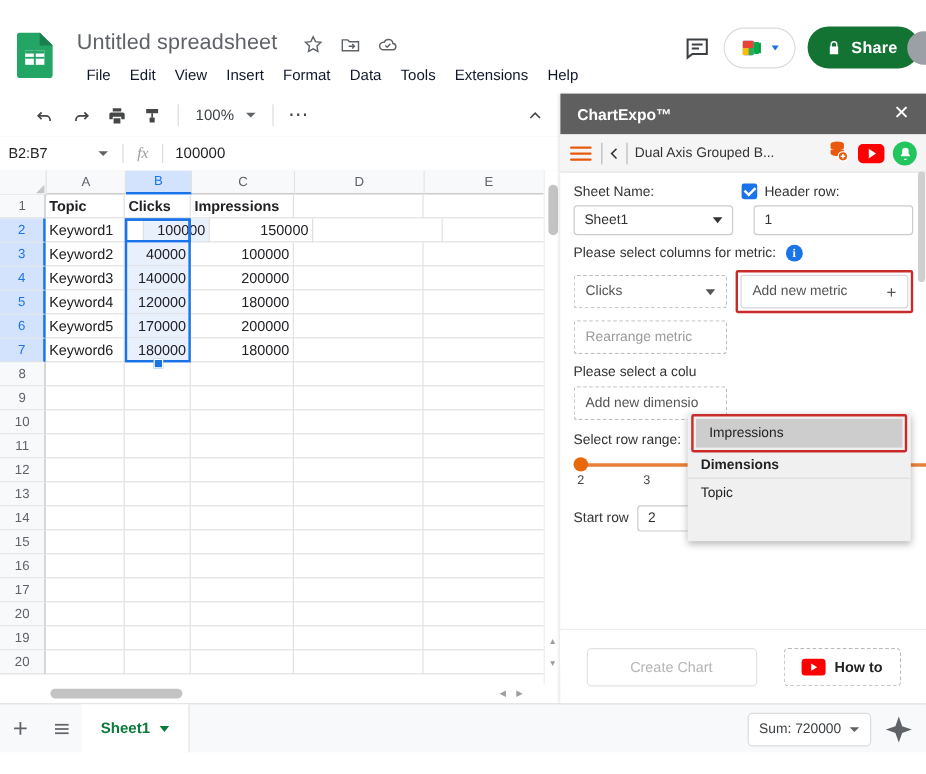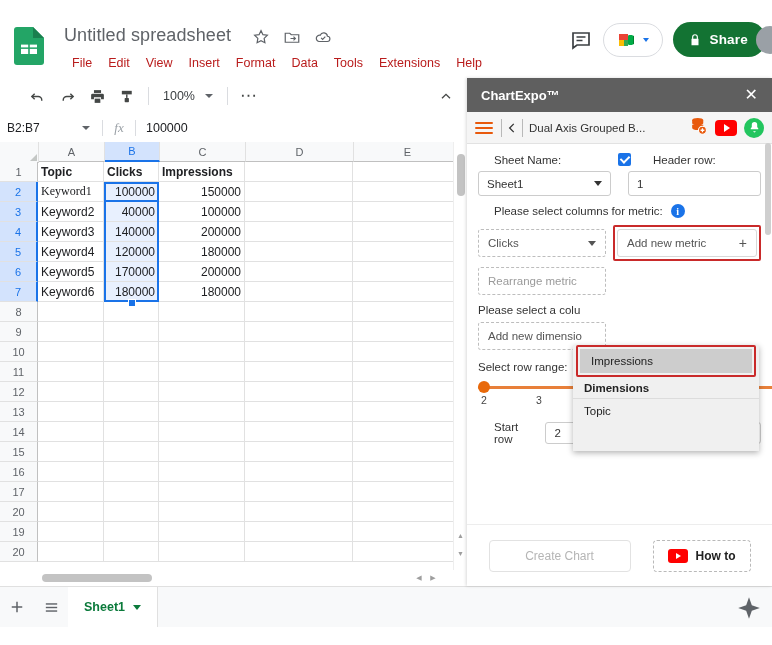--- a/index.html
+++ b/index.html
@@ -17,21 +17,21 @@
   .gs-logo svg{display:block;}
   .gs-title{
     position:absolute;left:64px;top:25px;
     font-size:18px;color:#5f6368;font-weight:400;letter-spacing:.1px;
     white-space:nowrap;
   }
   .gs-title-icons{position:absolute;left:252px;top:28px;display:flex;gap:13px;align-items:center;}
   .gs-title-icons .ic{width:18px;height:18px;color:#5f6368;display:block;}
   .gs-menu{position:absolute;left:66px;top:54px;display:flex;gap:0px;align-items:center;}
   .gs-menu .mi{
-    font-size:12.5px;color:#b91c1c;padding:2px 8px;border-radius:4px;
+    font-size:12.5px;color:#0f172a;padding:2px 8px;border-radius:4px;
     white-space:nowrap;cursor:default;
   }
   .gs-menu .mi:first-child{padding-left:6px;}
 
   .gs-head-right{position:absolute;right:6px;top:22px;display:flex;align-items:center;gap:10px;}
   .comment-icon{width:24px;height:24px;color:#3c4043;}
   .meet-pill{
     width:58px;height:32px;border:1px solid #dadce0;border-radius:18px;
     display:flex;align-items:center;justify-content:center;gap:2px;background:#fff;
   }
@@ -165,21 +165,21 @@
   .backchev{width:20px;display:flex;align-items:center;justify-content:center;color:#333;font-size:14px;}
   .ce-subtitle{font-size:11.5px;color:#333;margin-left:6px;white-space:nowrap;}
   .ce-subicons{position:absolute;right:8px;top:4px;display:flex;align-items:center;gap:7px;}
   .yt-ic{width:22px;height:16px;background:#f00;border-radius:4px;display:flex;align-items:center;justify-content:center;}
   .yt-ic:after{content:"";border-left:6px solid #fff;border-top:4px solid transparent;border-bottom:4px solid transparent;margin-left:2px;}
   .bell-ic{width:20px;height:20px;border-radius:50%;background:#22c55e;display:flex;align-items:center;justify-content:center;}
 
   .ce-body{position:relative;height:413px;padding:9px 11px 0 11px;box-sizing:border-box;background:#fff;}
   .ce-label{font-size:11.5px;color:#333;margin-bottom:7px;}
   .ce-row{display:flex;align-items:center;gap:0;}
-  .ce-field-label{font-size:11.5px;color:#333;margin-left:16px;}
+  .ce-field-label{font-size:11.5px;color:#333;}
   .ce-select{
     width:133px;height:25px;border:1px solid #ccc;border-radius:3px;background:#fff;
     display:flex;align-items:center;justify-content:space-between;padding:0 8px;
     font-size:11.5px;color:#333;box-sizing:border-box;
   }
   .ce-select .caret{border-left:4.5px solid transparent;border-right:4.5px solid transparent;border-top:5px solid #333;}
   .ce-input{
     width:133px;height:25px;border:1px solid #ccc;border-radius:3px;background:#fff;
     display:flex;align-items:center;padding:0 8px;font-size:11.5px;color:#333;box-sizing:border-box;
   }
@@ -407,21 +407,21 @@
     <div class="cells" id="cells">
         <div class="gr">
           <div class="cell bold" style="width: 66px;">Topic</div>
           <div class="cell bold" style="width: 55px;">Clicks</div>
           <div class="cell bold" style="width: 86px;">Impressions</div>
           <div class="cell" style="width: 108px;"></div>
           <div class="cell" style="width: 108px;"></div>
           <div class="cell" style="width: 34px;"></div>
         </div>
         <div class="gr">
-          <div class="cell" style="width: 66px; font-family: Liberation Serif, serif;">Keyword1</div>
+          <div class="cell" style="width: 82px;">Keyword1</div>
           <div class="cell num hl" style="width: 55px;">100000</div>
           <div class="cell num num" style="width: 86px;">150000</div>
           <div class="cell" style="width: 108px;"></div>
           <div class="cell" style="width: 108px;"></div>
           <div class="cell" style="width: 34px;"></div>
         </div>
         <div class="gr">
           <div class="cell" style="width: 66px;">Keyword2</div>
           <div class="cell num hl" style="width: 55px;">40000</div>
           <div class="cell num num" style="width: 86px;">100000</div>
@@ -594,20 +594,24 @@
     </span>
     <span class="sb-btn">
       <svg viewBox="0 0 24 24" width="17" height="17" fill="#5f6368">
         <rect x="4" y="6" width="16" height="2"></rect>
           <rect x="4" y="11" width="16" height="2"></rect>
           <rect x="4" y="16" width="16" height="2"></rect>
       </svg>
     </span>
     <span class="sheet-tab">
       <span>Sheet1</span>
+      <span class="caret"></span>
+    </span>
+    <span class="sum-pill">
+      <span>Sum: 720000</span>
       <span class="caret"></span>
     </span>
     <span class="explore-btn">
       <svg viewBox="0 0 24 24" width="26" height="26">
         <path d="M12 2l2.6 7.4L22 12l-7.4 2.6L12 22l-2.6-7.4L2 12l7.4-2.6z" fill="#5f6368"></path>
       </svg>
     </span>
   </div>
 
   <div class="ce-panel">

